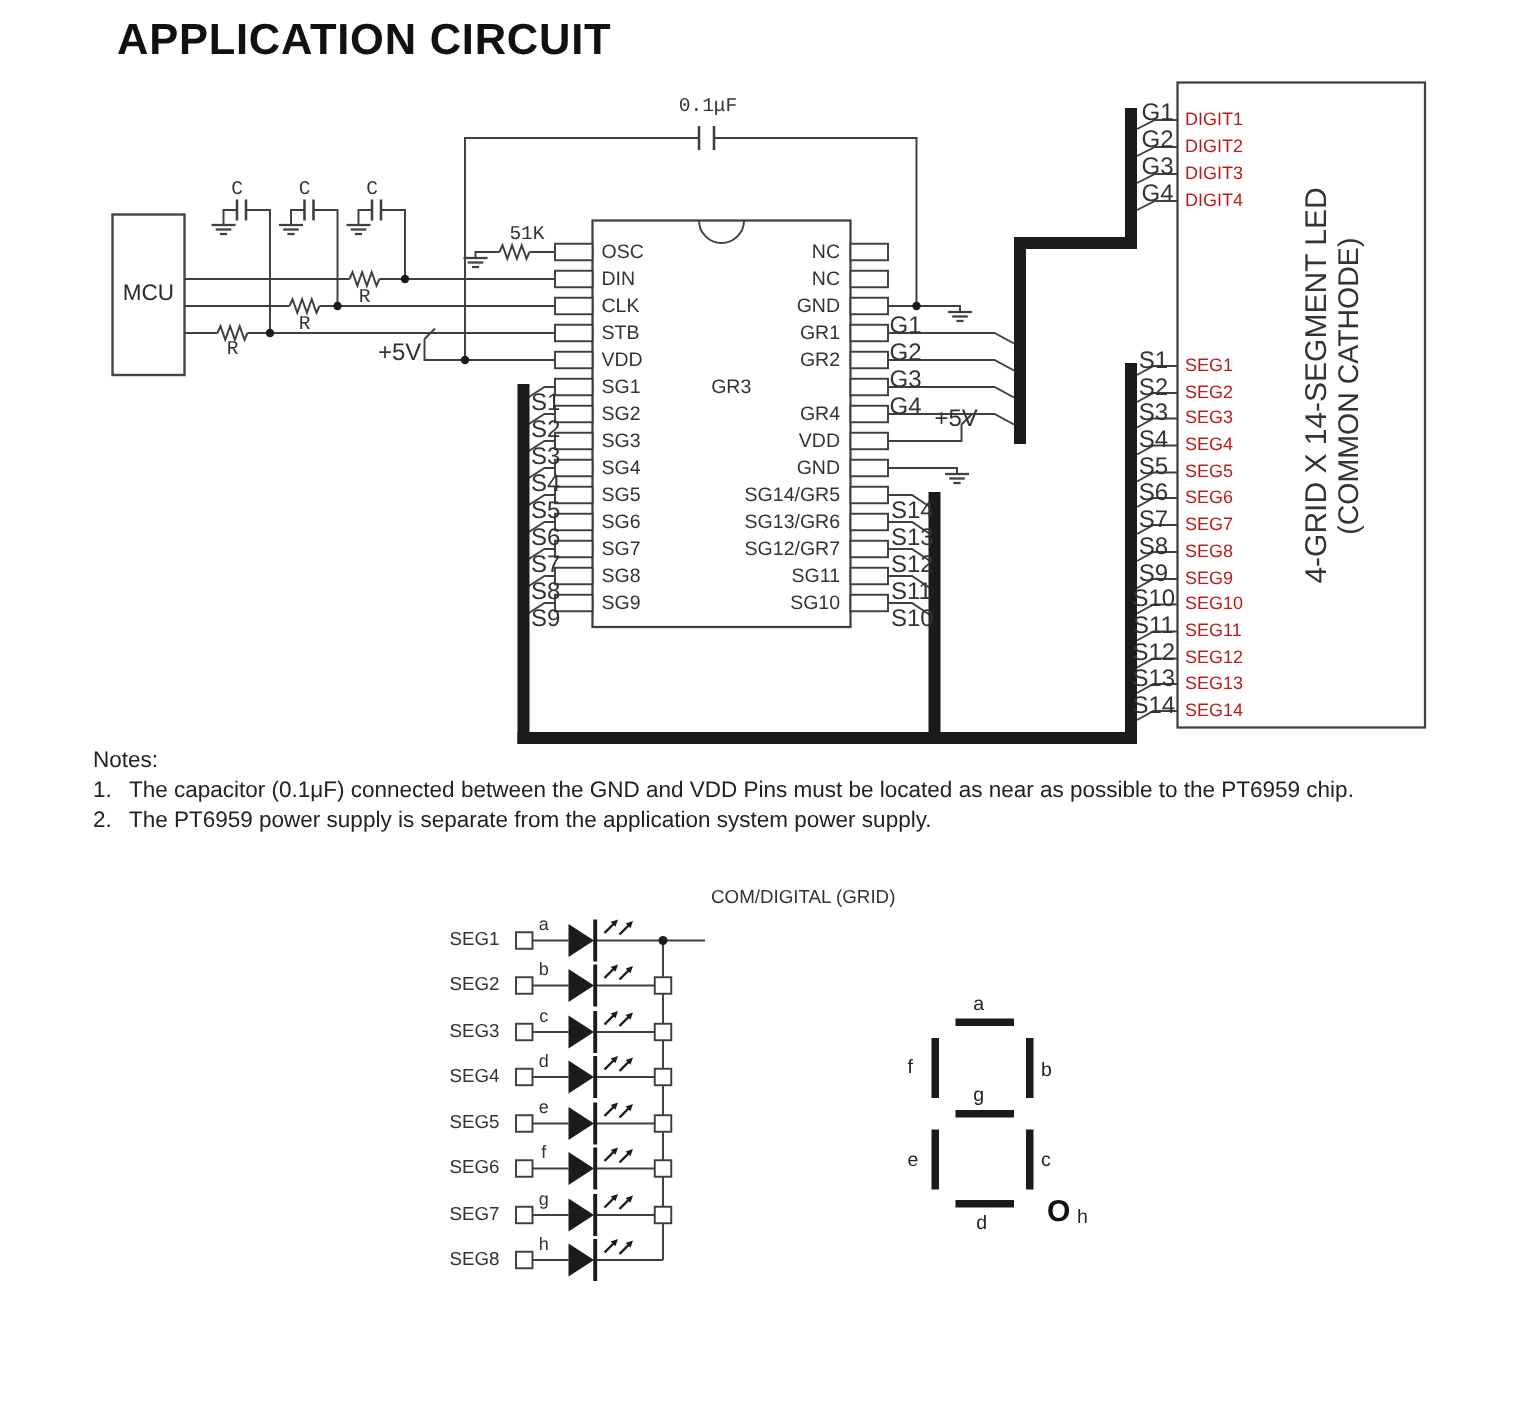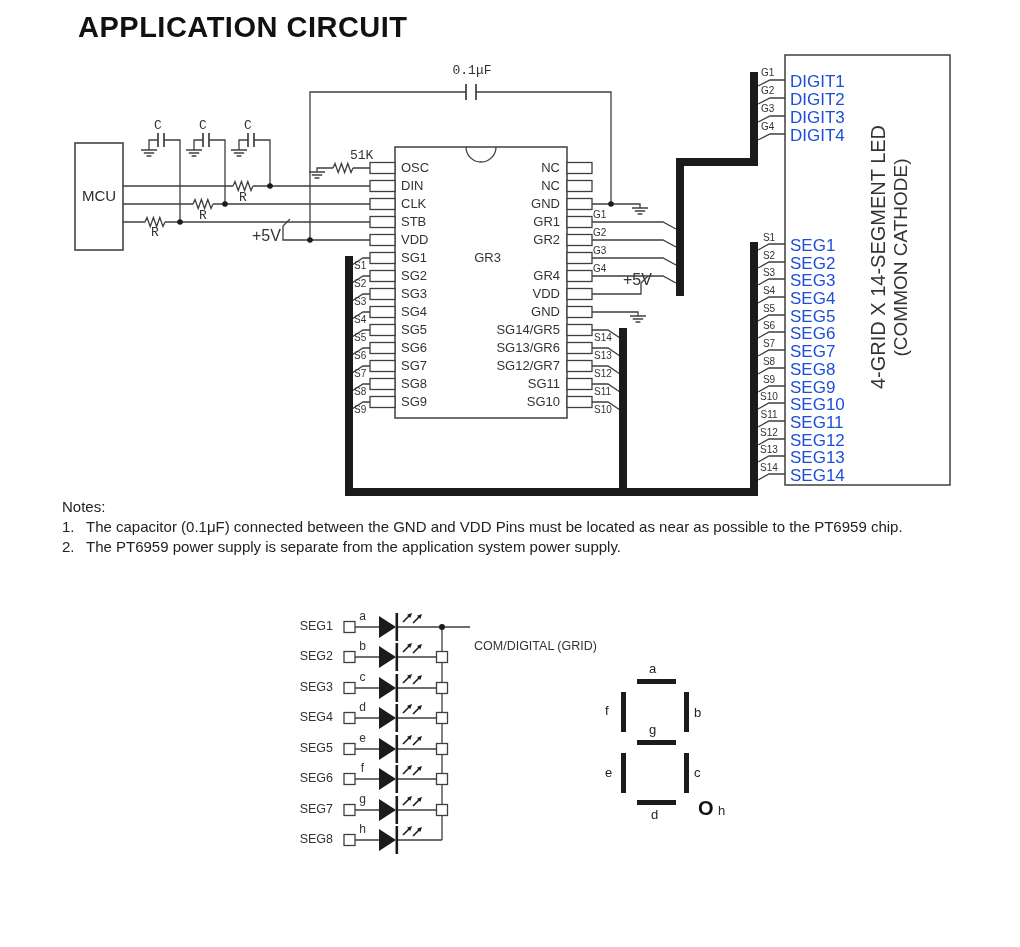--- a/index.html
+++ b/index.html
@@ -3,22 +3,22 @@
 <meta charset="utf-8">
 <style>
   html,body{margin:0;padding:0;background:#ffffff;}
   #page{position:relative;width:1020px;height:947px;background:#fff;overflow:hidden;
         font-family:"Liberation Sans","DejaVu Sans",sans-serif;color:#2a2a2a;}
   svg{position:absolute;left:0;top:0;}
   .lbl{position:absolute;white-space:nowrap;color:#2a2a2a;line-height:1.1;}
   .t-title{font-size:29px;font-weight:bold;letter-spacing:.5px;color:#111;}
   .t-sec{font-size:23px;font-weight:bold;font-style:italic;letter-spacing:.2px;color:#111;}
   .pin{font-size:13px;color:#333;}
-  .busl{font-size:10px;color:#333;}
-  .modl{font-size:17px;color:#1d4ed8;}
+  .busl{font-size:16px;color:#333;}
+  .modl{font-size:12px;color:#b91c1c;}
   .comp{font-size:13px;color:#333;font-family:Liberation Mono, monospace;}
   .vcc{font-size:16px;color:#333;}
   .rot{transform:rotate(-90deg);text-align:center;color:#333;}
   .notes{position:absolute;left:62px;top:498px;font-size:15px;color:#222;}
   .notes .nrow{display:flex;margin-top:3px;}
   .notes .num{width:24px;flex:0 0 24px;}
   .seglbl{font-size:12.5px;color:#333;}
   .ltr{font-size:12px;color:#333;}
   .ssg{font-size:13px;color:#222;}
 </style>
@@ -248,21 +248,21 @@
   <div class="lbl pin" style="left:415px;top:359px;width:145px;text-align:right;">SG12/GR7</div>
   <div class="lbl pin" style="left:415px;top:377px;width:145px;text-align:right;">SG11</div>
   <div class="lbl pin" style="left:415px;top:395px;width:145px;text-align:right;">SG10</div>
 
   <div class="lbl comp" style="left:152px;top:119px;width:12px;text-align:center;">C</div>
   <div class="lbl comp" style="left:197px;top:119px;width:12px;text-align:center;">C</div>
   <div class="lbl comp" style="left:242px;top:119px;width:12px;text-align:center;">C</div>
   <div class="lbl comp" style="left:237px;top:191px;width:12px;text-align:center;">R</div>
   <div class="lbl comp" style="left:197px;top:209px;width:12px;text-align:center;">R</div>
   <div class="lbl comp" style="left:149px;top:226px;width:12px;text-align:center;">R</div>
-  <div class="lbl comp" style="left:350px;top:149px;width:28px;text-align:left;">51K</div>
+  <div class="lbl comp" style="left:335px;top:149px;width:28px;text-align:right;">51K</div>
   <div class="lbl comp" style="left:449px;top:64px;width:46px;text-align:center;">0.1μF</div>
   <div class="lbl vcc" style="left:252px;top:227px;">+5V</div>
   <div class="lbl vcc" style="left:623px;top:271px;">+5V</div>
 
   <div class="lbl busl" style="left:593px;top:209px;">G1</div>
   <div class="lbl busl" style="left:593px;top:227px;">G2</div>
   <div class="lbl busl" style="left:593px;top:245px;">G3</div>
   <div class="lbl busl" style="left:593px;top:263px;">G4</div>
 
   <div class="lbl busl" style="left:354px;top:260px;">S1</div>
@@ -347,21 +347,21 @@
 
   <div class="lbl ltr" style="left:356px;top:610px;width:13px;text-align:center;">a</div>
   <div class="lbl ltr" style="left:356px;top:640px;width:13px;text-align:center;">b</div>
   <div class="lbl ltr" style="left:356px;top:671px;width:13px;text-align:center;">c</div>
   <div class="lbl ltr" style="left:356px;top:701px;width:13px;text-align:center;">d</div>
   <div class="lbl ltr" style="left:356px;top:732px;width:13px;text-align:center;">e</div>
   <div class="lbl ltr" style="left:356px;top:762px;width:13px;text-align:center;">f</div>
   <div class="lbl ltr" style="left:356px;top:793px;width:13px;text-align:center;">g</div>
   <div class="lbl ltr" style="left:356px;top:823px;width:13px;text-align:center;">h</div>
 
-  <div class="lbl seglbl" style="left:474px;top:640px;">COM/DIGITAL (GRID)</div>
+  <div class="lbl seglbl" style="left:474px;top:592px;">COM/DIGITAL (GRID)</div>
 
   <div class="lbl ssg" style="left:646px;top:662px;width:13px;text-align:center;">a</div>
   <div class="lbl ssg" style="left:605px;top:704px;">f</div>
   <div class="lbl ssg" style="left:694px;top:706px;">b</div>
   <div class="lbl ssg" style="left:646px;top:723px;width:13px;text-align:center;">g</div>
   <div class="lbl ssg" style="left:605px;top:766px;">e</div>
   <div class="lbl ssg" style="left:694px;top:766px;">c</div>
   <div class="lbl ssg" style="left:648px;top:808px;width:13px;text-align:center;">d</div>
   <div class="lbl" style="left:698px;top:797px;font-size:20px;font-weight:bold;color:#111;">O</div>
   <div class="lbl" style="left:718px;top:804px;font-size:13px;">h</div>

